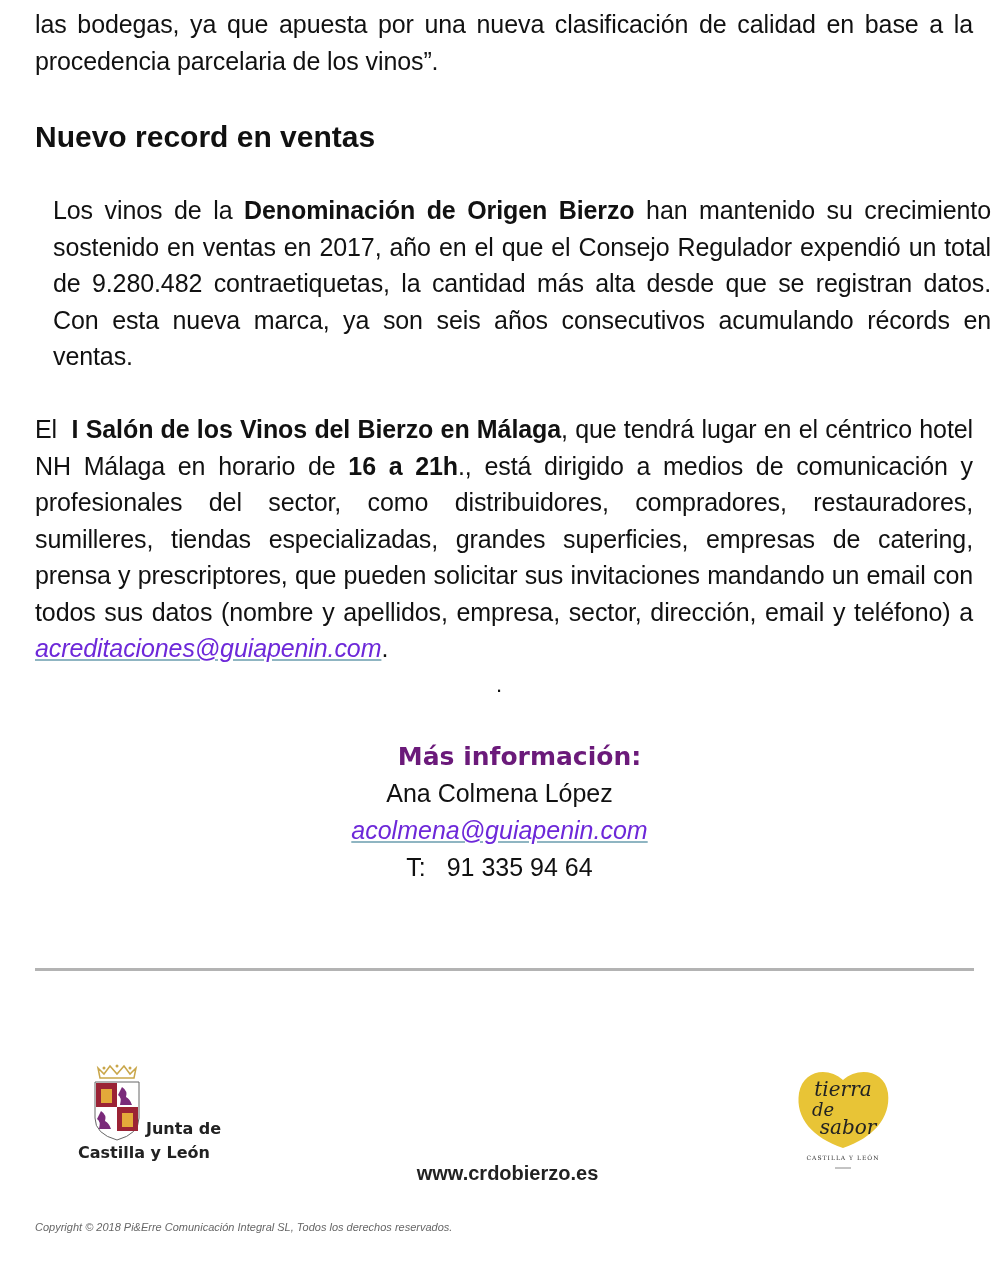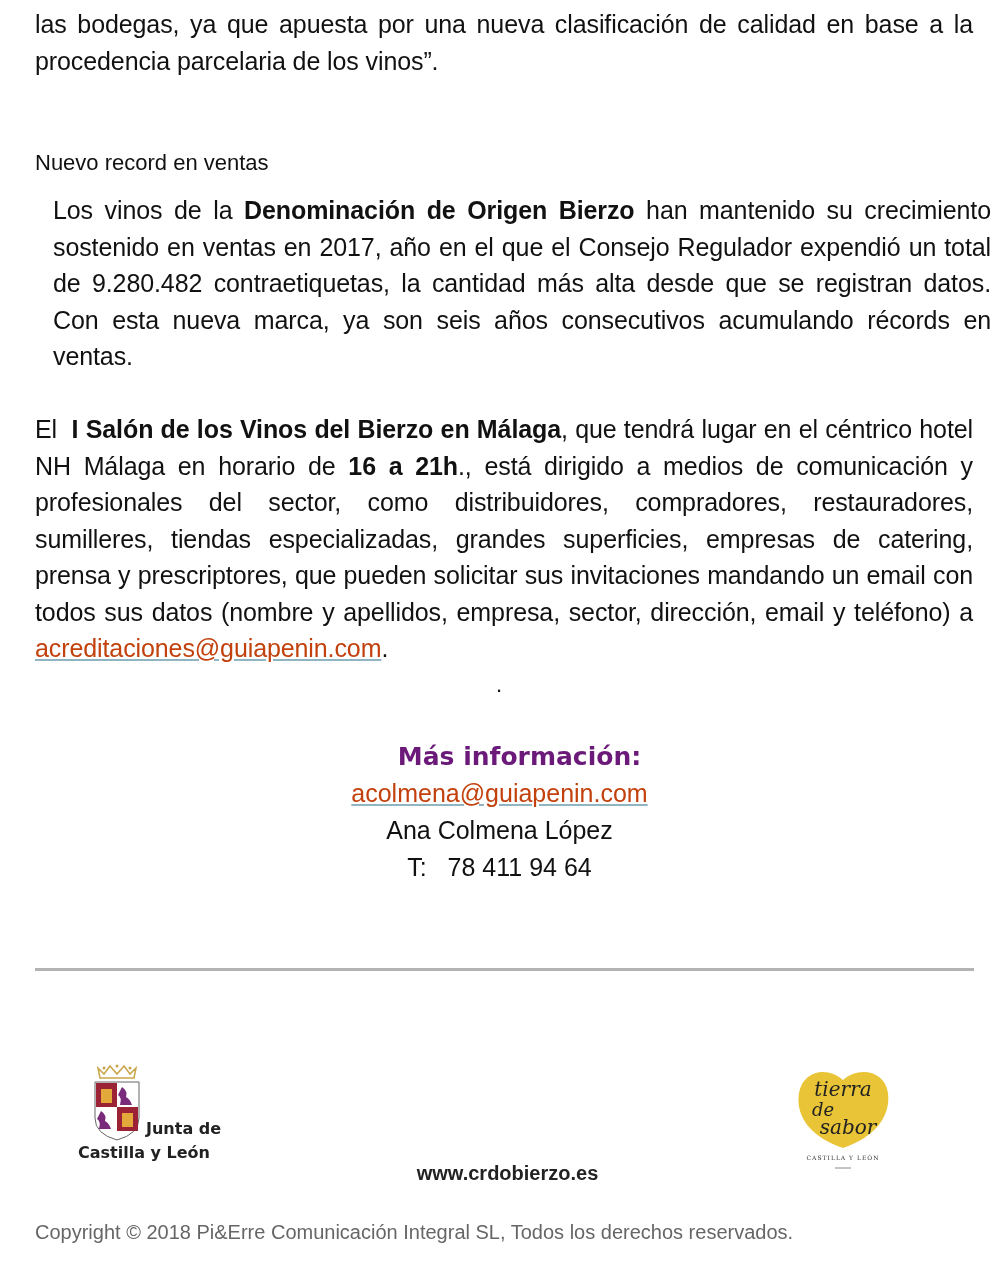--- a/index.html
+++ b/index.html
@@ -1,52 +1,52 @@
 <!DOCTYPE html>
 <html><head>
 <meta charset="utf-8">
 <style>
   html, body { margin: 0; padding: 0; background: #ffffff; }
   body { width: 999px; height: 1277px; position: relative; overflow: hidden; font-family: "Liberation Sans", sans-serif; color: #111; }
   .body-text { position: absolute; left: 35px; width: 938px; font-size: 25px; line-height: 36.5px; text-align: justify; letter-spacing: -0.1px; }
   .body-text b { font-weight: bold; }
   .lead { top: 6px; }
-  .heading { position: absolute; left: 35px; top: 120px; font-size: 22px; font-weight: normal; margin-top: 30px; }
+  .heading { position: absolute; left: 35px; top: 120px; font-size: 30px; font-weight: bold; }
   .p1 { top: 192px; margin-left: 18px; }
   .p2 { top: 411px; }
   .dot { position: absolute; left: 496px; top: 672px; font-size: 22px; }
-  .link { color: #c2410c; text-decoration: underline; text-decoration-color: #8fb5c2; }
+  .link { color: #6d28d9; text-decoration: underline; text-decoration-color: #8fb5c2; font-style: italic; }
   .contact { position: absolute; left: 0; width: 999px; top: 738px; text-align: center; font-size: 25px; line-height: 37px; }
   .contact .title { color: #6b1a7a; font-weight: bold; font-family: "DejaVu Sans", sans-serif; font-size: 25px; margin-left: 40px; }
   .divider { position: absolute; left: 35px; width: 939px; top: 968px; height: 3px; background: #b3b3b3; }
   .logo-jcyl { position: absolute; left: 78px; top: 1062px; width: 180px; height: 110px; }
   .jcyl-text { position: absolute; left: 0; top: 55px; font-family: "DejaVu Sans", sans-serif; font-weight: bold; color: #222; font-size: 16px; line-height: 24px; }
   .jcyl-text .l1 { padding-left: 68px; display: block; }
   .site { position: absolute; left: 0; width: 1015px; text-align: center; top: 1162px; font-size: 20px; font-weight: bold; color: #222; }
   .logo-tierra { position: absolute; left: 793px; top: 1058px; width: 100px; height: 112px; }
-  .copyright { position: absolute; left: 35px; top: 1221px; font-size: 20px; color: #666; }
+  .copyright { position: absolute; left: 35px; top: 1221px; font-size: 11px; font-style: italic; color: #666; }
 </style>
 </head>
 <body>
 
 <div class="body-text lead">las bodegas, ya que apuesta por una nueva clasificación de calidad en base a la procedencia parcelaria de los vinos”.</div>
 
 <div class="heading">Nuevo record en ventas</div>
 
 <div class="body-text p1"><span>Los vinos de la </span><b>Denominación de Origen Bierzo</b><span> han mantenido su crecimiento sostenido en ventas en 2017, año en el que el Consejo Regulador expendió un total de 9.280.482 contraetiquetas, la cantidad más alta desde que se registran datos. Con esta nueva marca, ya son seis años consecutivos acumulando récords en ventas.</span></div>
 
 <div class="body-text p2"><span style="white-space:pre">El  </span><b>I Salón de los Vinos del Bierzo en Málaga</b><span>, que tendrá lugar en el céntrico hotel NH Málaga en horario de </span><b>16 a 21h</b><span>., está dirigido a medios de comunicación y profesionales del sector, como distribuidores, compradores, restauradores, sumilleres, tiendas especializadas, grandes superficies, empresas de catering, prensa y prescriptores, que pueden solicitar sus invitaciones mandando un email con todos sus datos (nombre y apellidos, empresa, sector, dirección, email y teléfono) a </span><a class="link">acreditaciones@guiapenin.com</a><span>.</span></div>
 
 <div class="dot">.</div>
 
 <div class="contact">
   <div class="title">Más información:</div>
+  <div>Ana Colmena López</div>
   <div><a class="link">acolmena@guiapenin.com</a></div>
-  <div>Ana Colmena López</div>
-  <div style="white-space:pre">T:   78 411 94 64</div>
+  <div style="white-space:pre">T:   91 335 94 64</div>
 </div>
 
 <div class="divider"></div>
 
 <div class="logo-jcyl">
   <svg width="50" height="80" viewBox="0 0 50 80" style="position:absolute;left:14px;top:0;">
     <path d="M6 6 L12 12 L18 4 L25 12 L32 4 L38 12 L44 6 L42 16 L8 16 Z" fill="none" stroke="#c9a64a" stroke-width="1.5"></path>
     <circle cx="12" cy="6" r="1.5" fill="#c9a64a"></circle>
       <circle cx="25" cy="4" r="1.5" fill="#c9a64a"></circle>
       <circle cx="38" cy="6" r="1.5" fill="#c9a64a"></circle>

